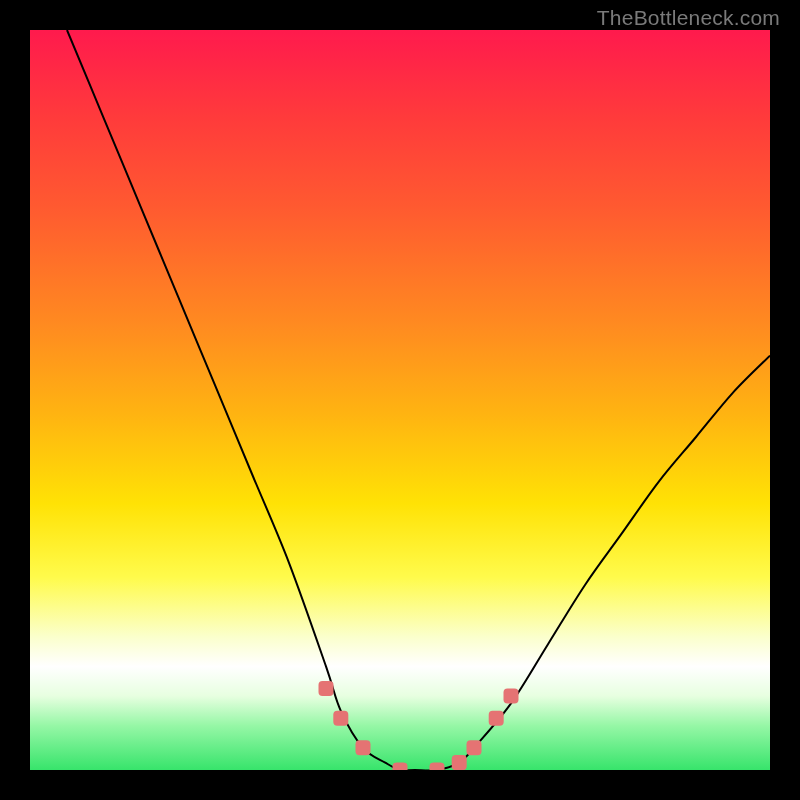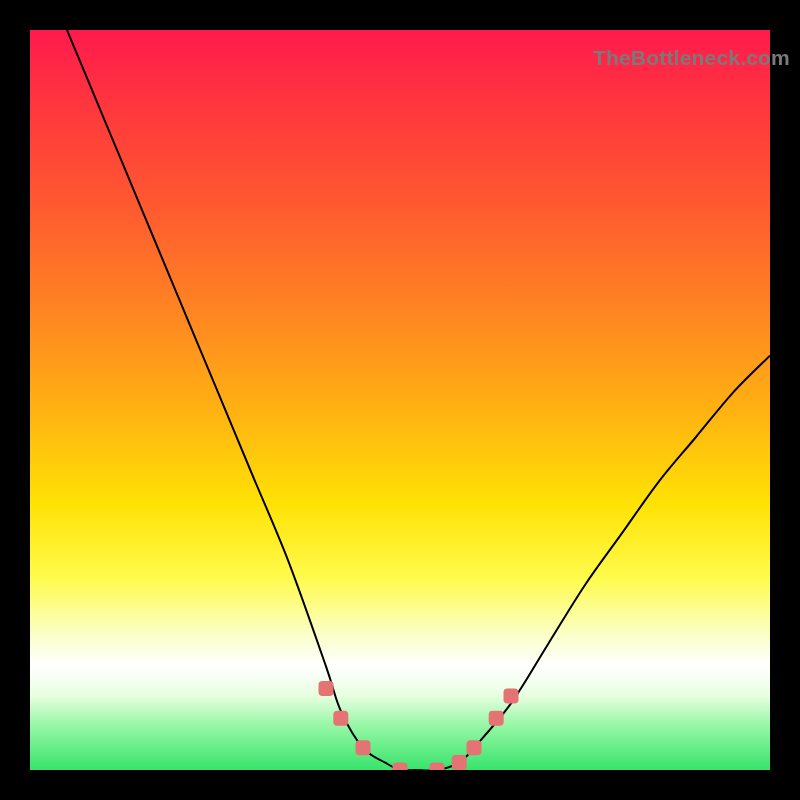--- a/index.html
+++ b/index.html
@@ -35,27 +35,26 @@
       #fbffcc 82%,
       #ffffff 86%,
       #e7ffe0 90%,
       #96f7a6 94%,
       #37e46b 100%
     );
   }
   .watermark {
     position: absolute;
     top: 6px;
-    right: 10px;
+    right: 20px;
     color: #7a7a7a;
     font-size: 21px;
-    font-weight: 700;
+    font-weight: 400;
     letter-spacing: 0.2px;
     z-index: 5;
-    margin-top: 40px;
   }
   svg.curve {
     position: absolute;
     left: 0;
     top: 0;
     width: 740px;
     height: 740px;
   }
   .curve-path {
     fill: none;

